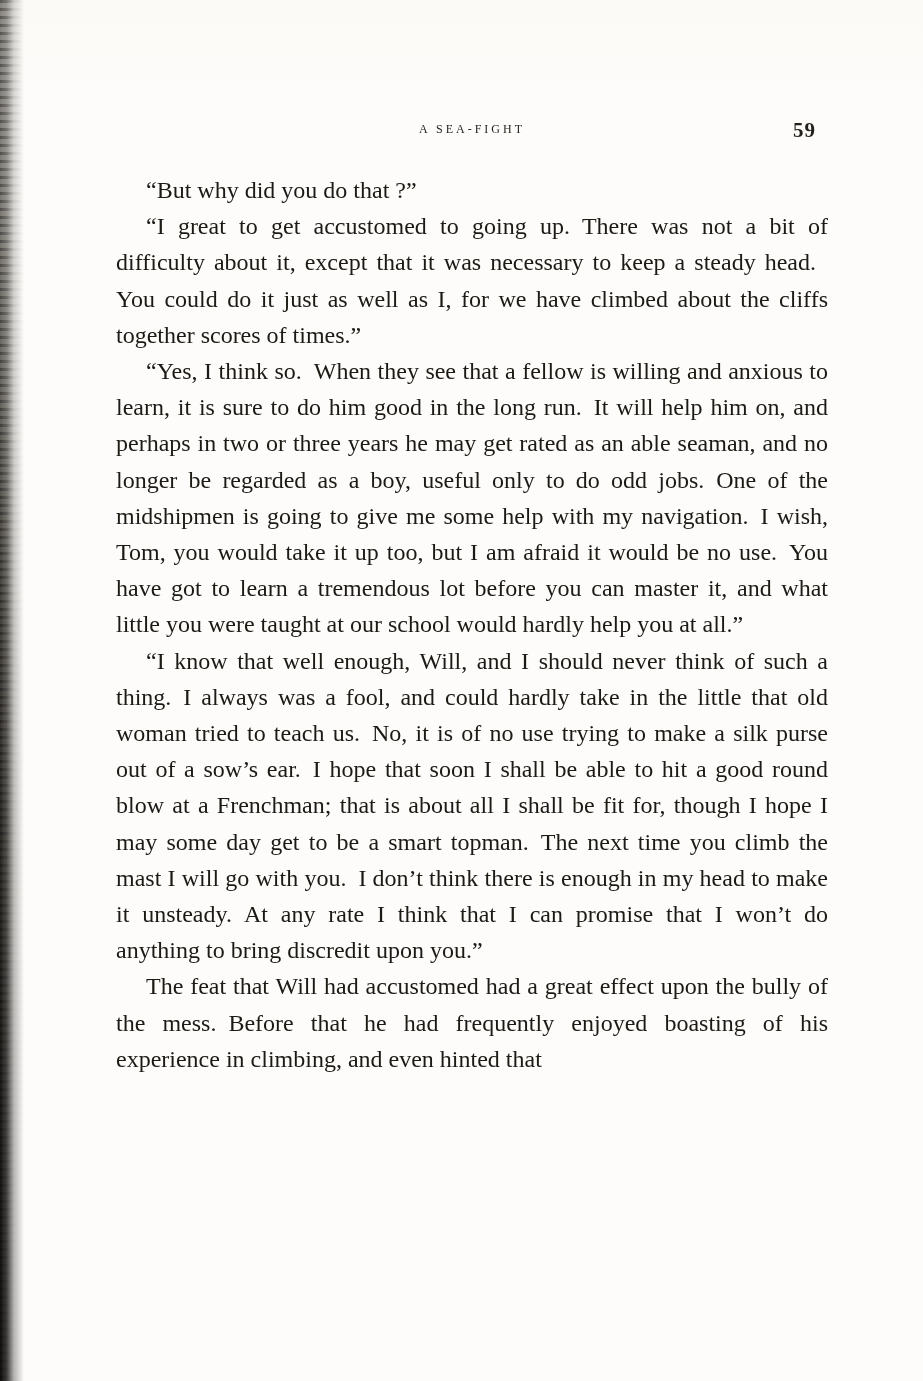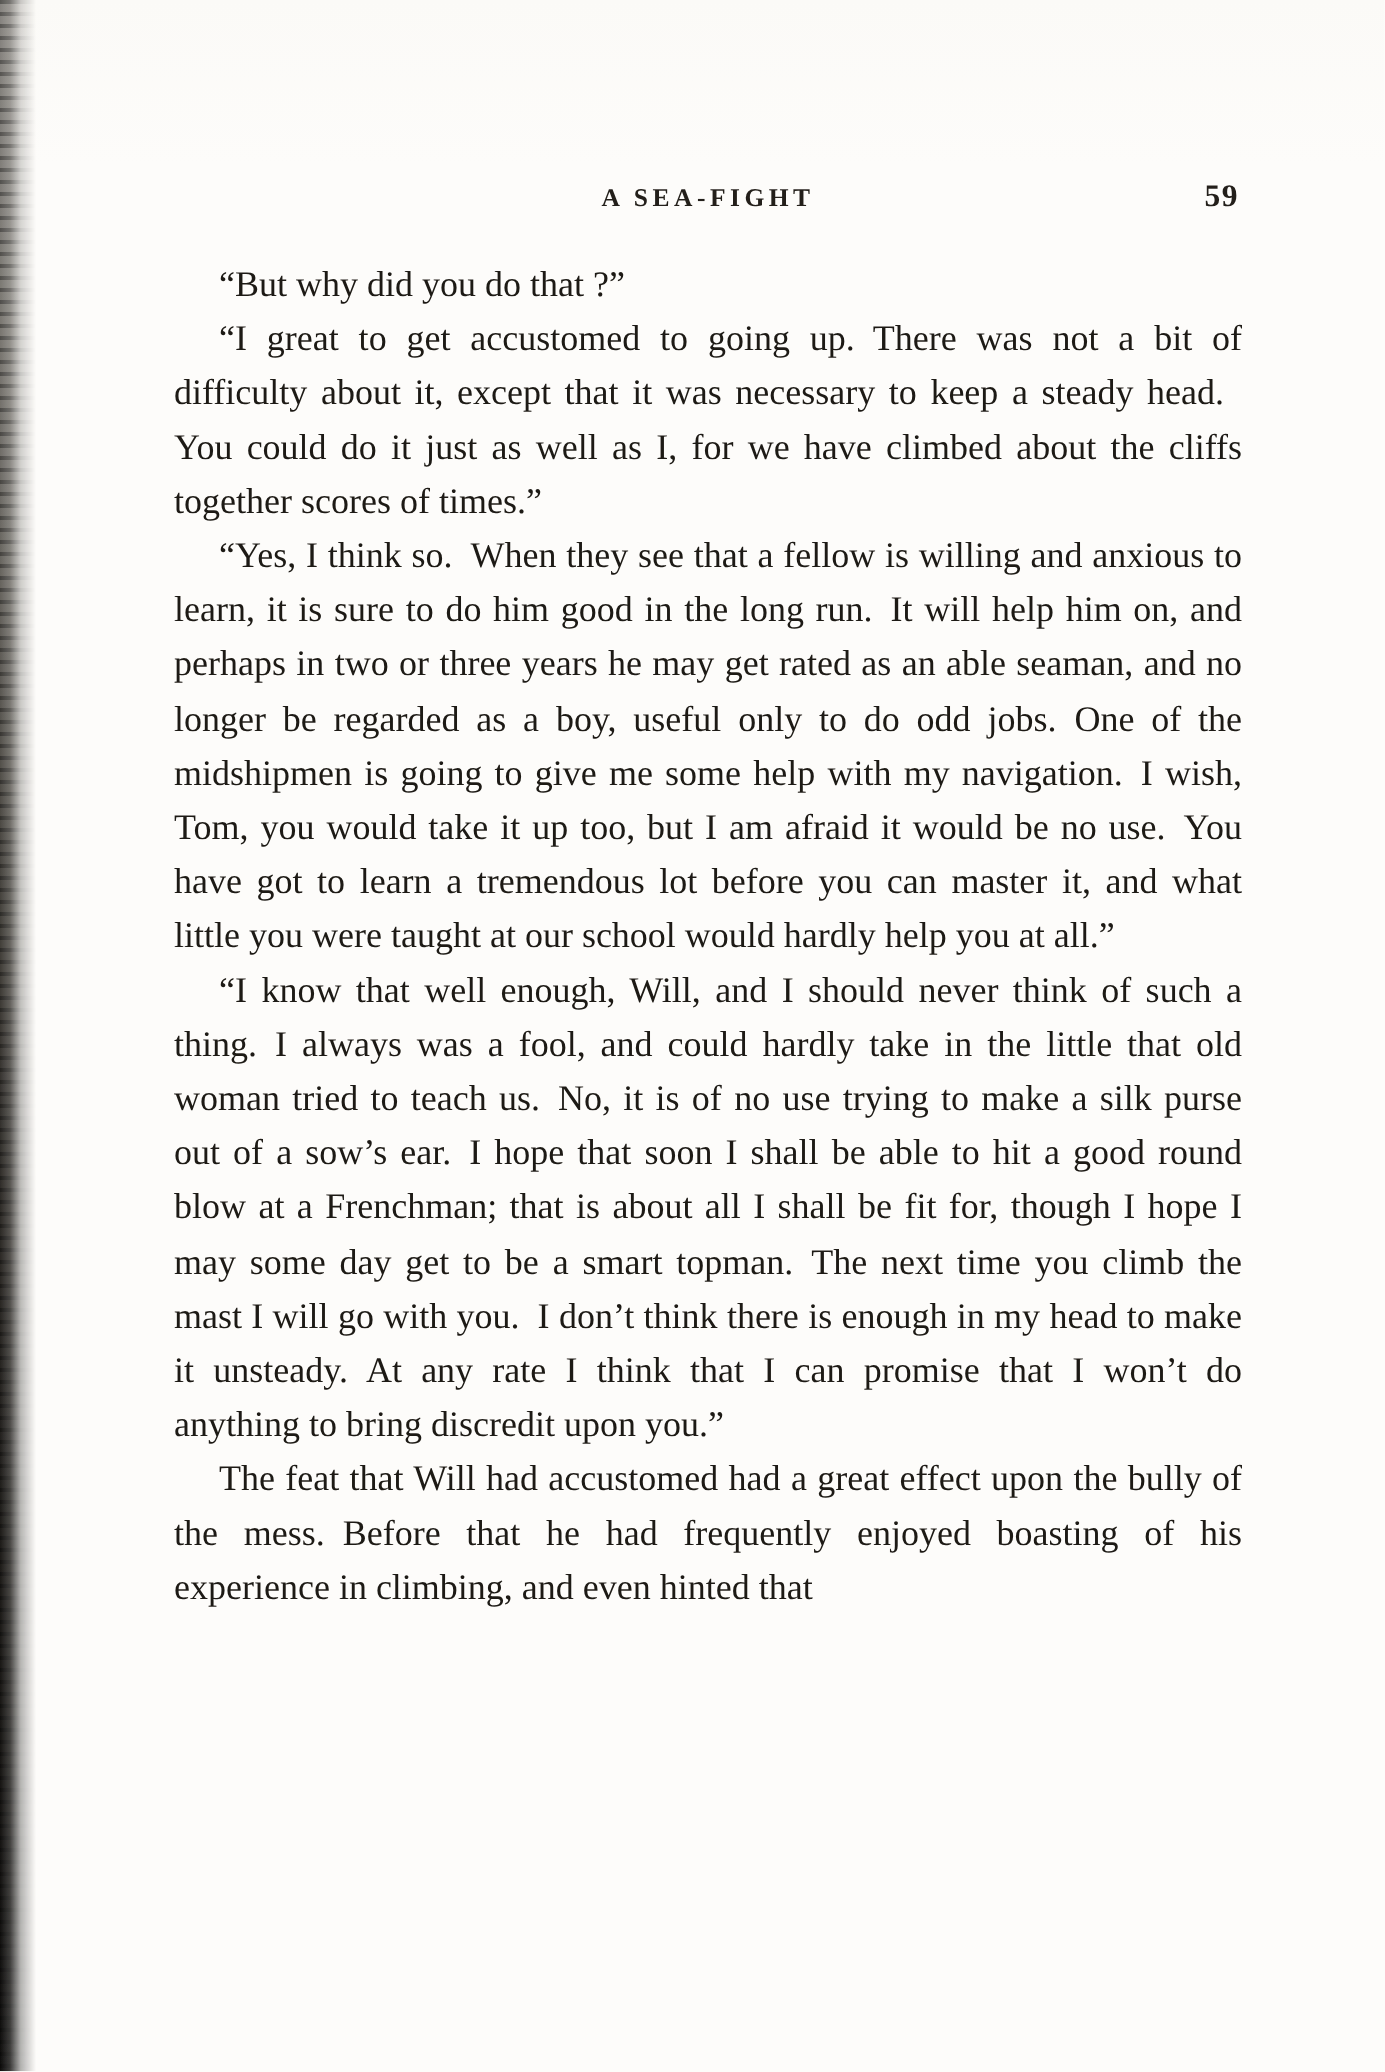--- a/index.html
+++ b/index.html
@@ -47,28 +47,28 @@
     color: #1c1914;
   }
   .running-header {
     position: relative;
     height: 26px;
     margin-bottom: 24px;
   }
   .header-title {
     display: block;
     text-align: center;
-    font-size: 17px;
-    font-weight: 700;
+    font-size: 12px;
+    font-weight: 400;
     letter-spacing: 3px;
     color: #231f1a;
   }
   .page-number {
     position: absolute;
-    right: 2px;
+    right: 12px;
     top: -4px;
     font-size: 21px;
     font-weight: 700;
     letter-spacing: 1px;
     color: #231f1a;
   }
   .body-text {
     font-size: 24px;
     line-height: 36.2px;
     text-align: justify;

